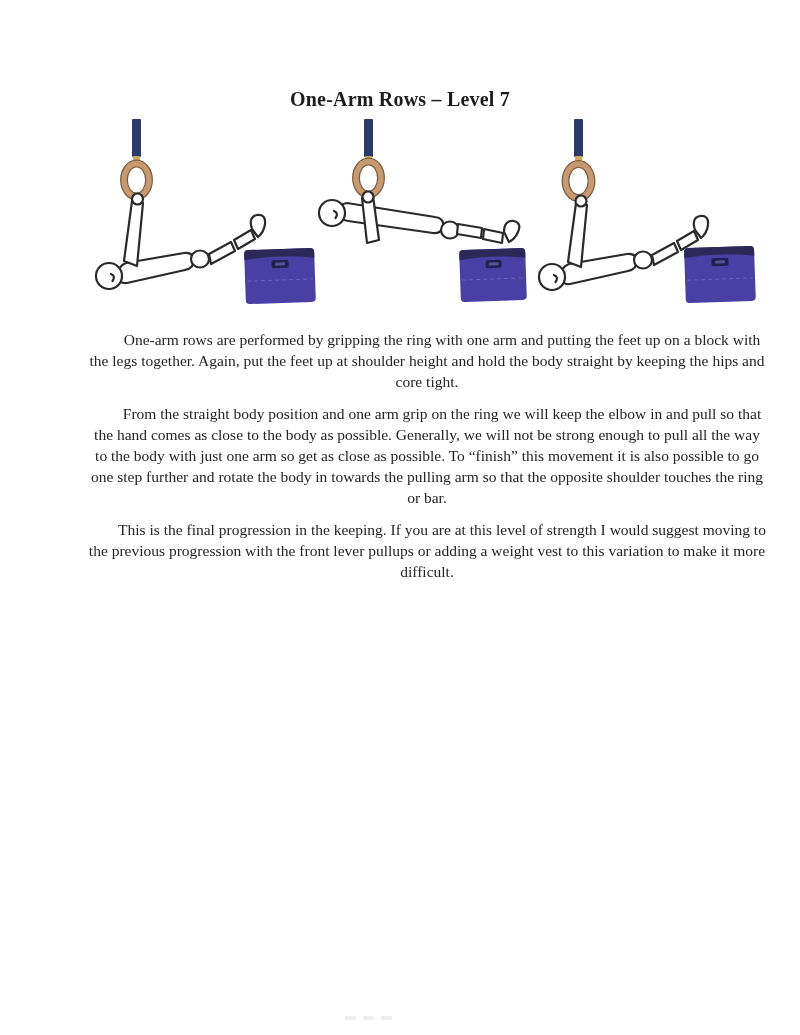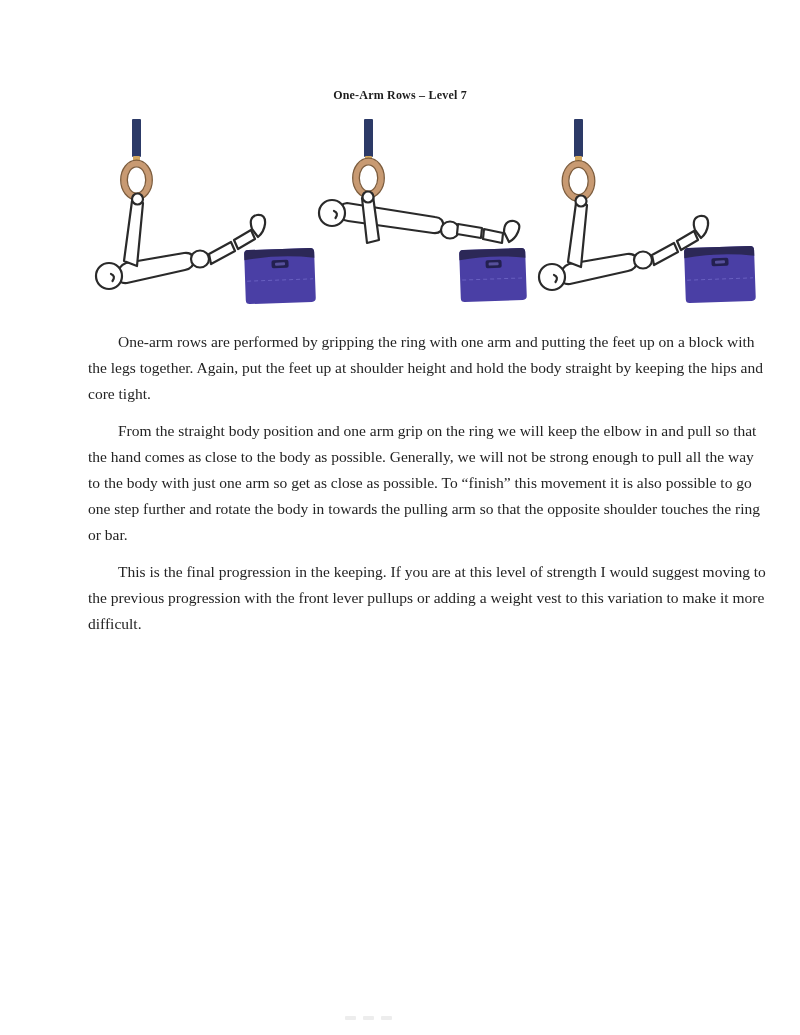--- a/index.html
+++ b/index.html
@@ -9,21 +9,21 @@
     background:#ffffff;
     font-family:"Liberation Serif","DejaVu Serif",serif;
     color:#222;
     overflow:hidden;
   }
   .title{
     position:absolute;
     top:88px;left:0;width:100%;
     margin:0;
     text-align:center;
-    font-size:12px;
+    font-size:20px;
     font-weight:bold;
     color:#1d1d1d;
     letter-spacing:.2px;
   }
   .figures{position:absolute;top:0;left:0;width:100%;height:320px;}
   .fig{position:absolute;top:113px;width:240px;height:197px;}
   #fig1{left:90px;}
   #fig2{left:310px;}
   #fig3{left:530px;}
   .strap{fill:var(--c-strap,#2c3a67);}
@@ -40,22 +40,22 @@
   .noline{fill:none;}
   .blk{fill:var(--c-block,#4a3fa5);}
   .blktop{fill:var(--c-block_top,#2c2857);}
   .hnd{fill:var(--c-handle,#232050);}
   .hndin{fill:var(--c-block_seam,#7a71cf);opacity:.6;}
   .seam{stroke:var(--c-block_seam,#7a71cf);stroke-width:1;stroke-dasharray:4 3;opacity:.65;fill:none;}
   .content{
     position:absolute;
     top:329px;left:88px;width:678px;
     font-size:15.5px;
-    line-height:26px;
-    text-align:left;
+    line-height:21px;
+    text-align:center;
     color:#242424;
   }
   .content p{margin:0 0 11px 0;text-indent:30px;}
   .footer-marks{
     position:absolute;left:345px;top:1016px;
     display:flex;gap:7px;
   }
   .fm{width:11px;height:4px;background:#ededed;border-radius:1px;}
 </style>
 </head>

